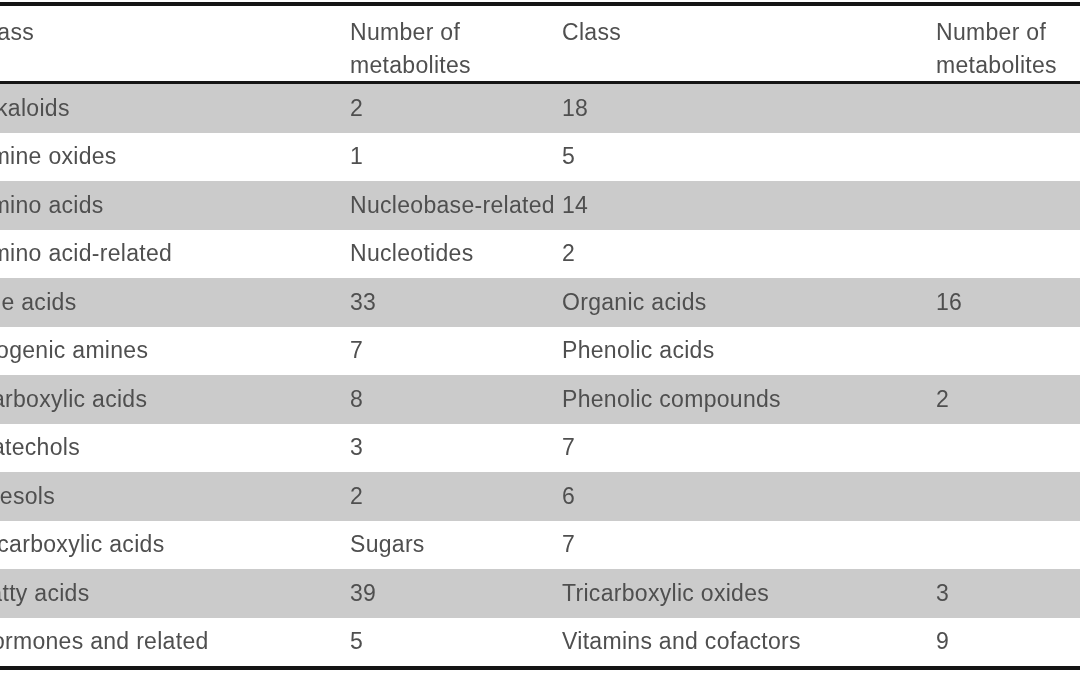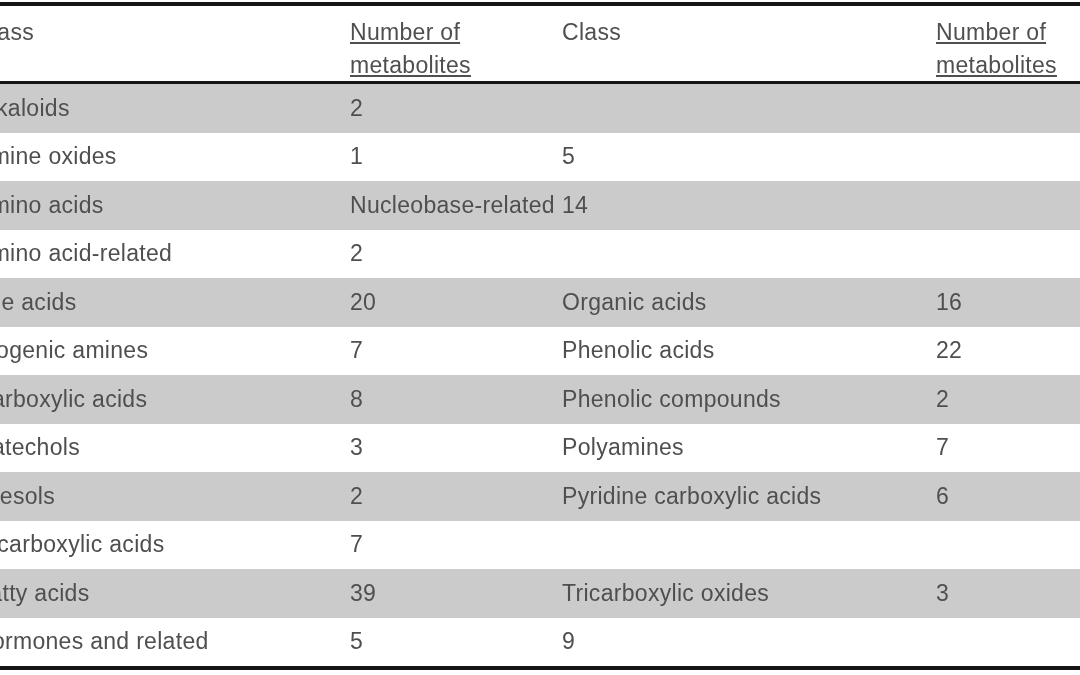--- a/index.html
+++ b/index.html
@@ -36,21 +36,20 @@
     background: #ffffff;
   }
   .header-row .cell {
     padding-top: 10px;
     font-size: 23px;
     line-height: 33px;
   }
   .hdr-wrap {
     display: block;
     width: 132px;
-    text-decoration: underline;
   }
   .t-row {
     height: 48.5px;
     align-items: center;
     font-size: 23px;
     background: #ffffff;
   }
   .t-row:nth-child(odd) {
     background: #cbcbcb;
   }
@@ -80,89 +79,90 @@
       </div>
   </div>
 
   <div class="rule mid"></div>
 
   <div>
 
     <div class="grid-row t-row">
       <div class="cell"><span class="clip-left">Alkaloids</span></div>
       <div class="cell"><span>2</span></div>
+      <div class="cell"><span>18</span></div>
     </div>
 
     <div class="grid-row t-row">
       <div class="cell"><span class="clip-left">Amine oxides</span></div>
       <div class="cell"><span>1</span></div>
       <div class="cell"><span>5</span></div>
     </div>
 
     <div class="grid-row t-row">
       <div class="cell"><span class="clip-left">Amino acids</span></div>
       <div class="cell"><span>Nucleobase-related</span></div>
       <div class="cell"><span>14</span></div>
     </div>
 
     <div class="grid-row t-row">
       <div class="cell"><span class="clip-left">Amino acid-related</span></div>
+      <div class="cell"><span>Nucleotides</span></div>
       <div class="cell"><span>2</span></div>
     </div>
 
     <div class="grid-row t-row">
       <div class="cell"><span class="clip-left">Bile acids</span></div>
-      <div class="cell"><span>20</span></div>
+      <div class="cell"><span>33</span></div>
       <div class="cell"><span>Organic acids</span></div>
       <div class="cell"><span>16</span></div>
     </div>
 
     <div class="grid-row t-row">
       <div class="cell"><span class="clip-left">Biogenic amines</span></div>
       <div class="cell"><span>7</span></div>
       <div class="cell"><span>Phenolic acids</span></div>
-      <div class="cell"><span>22</span></div>
     </div>
 
     <div class="grid-row t-row">
       <div class="cell"><span class="clip-left">Carboxylic acids</span></div>
       <div class="cell"><span>8</span></div>
       <div class="cell"><span>Phenolic compounds</span></div>
       <div class="cell"><span>2</span></div>
     </div>
 
     <div class="grid-row t-row">
       <div class="cell"><span class="clip-left">Catechols</span></div>
       <div class="cell"><span>3</span></div>
-      <div class="cell"><span>Polyamines</span></div>
       <div class="cell"><span>7</span></div>
     </div>
 
     <div class="grid-row t-row">
       <div class="cell"><span class="clip-left">Cresols</span></div>
       <div class="cell"><span>2</span></div>
-      <div class="cell"><span>Pyridine carboxylic acids</span></div>
       <div class="cell"><span>6</span></div>
     </div>
 
     <div class="grid-row t-row">
       <div class="cell"><span class="clip-left">Dicarboxylic acids</span></div>
+      <div class="cell"><span>Sugars</span></div>
       <div class="cell"><span>7</span></div>
     </div>
 
     <div class="grid-row t-row">
       <div class="cell"><span class="clip-left">Fatty acids</span></div>
       <div class="cell"><span>39</span></div>
       <div class="cell"><span>Tricarboxylic oxides</span></div>
       <div class="cell"><span>3</span></div>
     </div>
 
     <div class="grid-row t-row">
       <div class="cell"><span class="clip-left">Hormones and related</span></div>
       <div class="cell"><span>5</span></div>
+      <div class="cell"><span>Vitamins and cofactors</span></div>
       <div class="cell"><span>9</span></div>
     </div>
 
   </div>
 
   <div class="rule bottom"></div>
 
 </div>
 
 </body></html>

